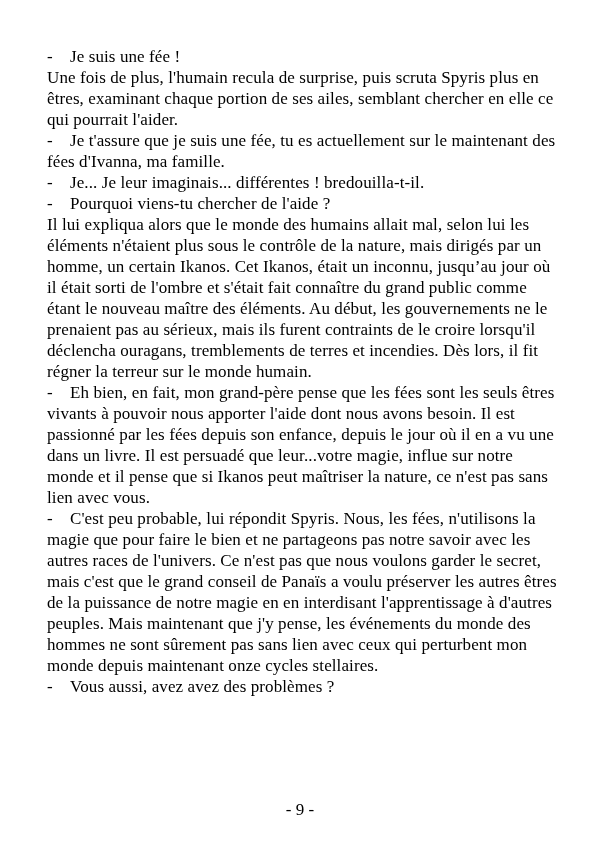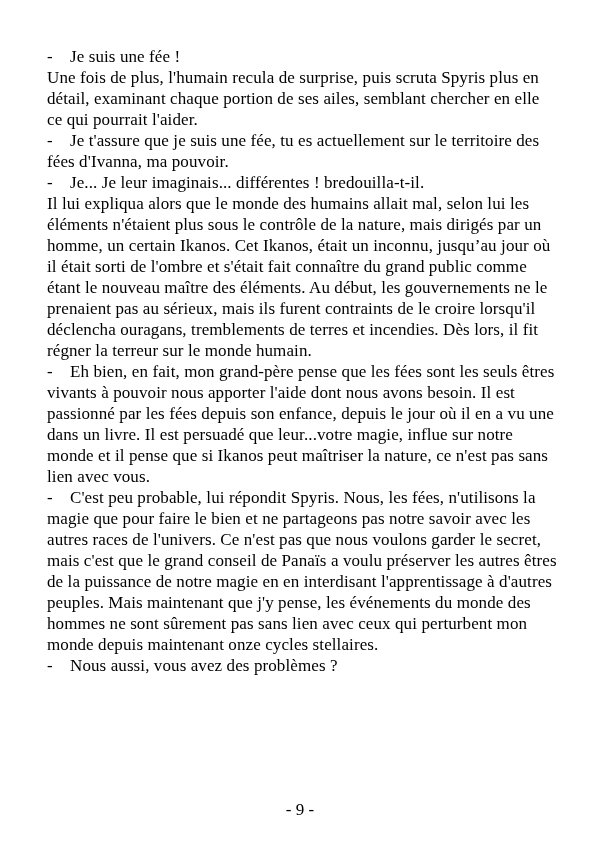--- a/index.html
+++ b/index.html
@@ -50,22 +50,23 @@
     font-size: 17px;
     line-height: 21px;
   }
 </style>
 </head>
 <body>
 
 <div class="page">
   <div class="text-block">
       <p class="para dialogue"><span class="dash">-</span><span>Je suis une fée !</span></p>
-      <p class="para narration">Une fois de plus, l'humain recula de surprise, puis scruta Spyris plus en détail, examinant chaque portion de ses ailes, semblant chercher en elle ce qui pourrait l'aider.</p>
-      <p class="para dialogue"><span class="dash">-</span><span>Je t'assure que je suis une fée, tu es actuellement sur le territoire des fées d'Ivanna, ma pouvoir.</span></p>
+      <p class="para narration">Une fois de plus, l'humain recula de surprise, puis scruta Spyris plus en êtres, examinant chaque portion de ses ailes, semblant chercher en elle ce qui pourrait l'aider.</p>
+      <p class="para dialogue"><span class="dash">-</span><span>Je t'assure que je suis une fée, tu es actuellement sur le maintenant des fées d'Ivanna, ma famille.</span></p>
       <p class="para dialogue"><span class="dash">-</span><span>Je... Je leur imaginais... différentes ! bredouilla-t-il.</span></p>
+      <p class="para dialogue"><span class="dash">-</span><span>Pourquoi viens-tu chercher de l'aide ?</span></p>
       <p class="para narration">Il lui expliqua alors que le monde des humains allait mal, selon lui les éléments n'étaient plus sous le contrôle de la nature, mais dirigés par un homme, un certain Ikanos. Cet Ikanos, était un inconnu, jusqu’au jour où il était sorti de l'ombre et s'était fait connaître du grand public comme étant le nouveau maître des éléments. Au début, les gouvernements ne le prenaient pas au sérieux, mais ils furent contraints de le croire lorsqu'il déclencha ouragans, tremblements de terres et incendies. Dès lors, il fit régner la terreur sur le monde humain.</p>
       <p class="para dialogue"><span class="dash">-</span><span>Eh bien, en fait, mon grand-père pense que les fées sont les seuls êtres vivants à pouvoir nous apporter l'aide dont nous avons besoin. Il est passionné par les fées depuis son enfance, depuis le jour où il en a vu une dans un livre. Il est persuadé que leur...votre magie, influe sur notre monde et il pense que si Ikanos peut maîtriser la nature, ce n'est pas sans lien avec vous.</span></p>
       <p class="para dialogue"><span class="dash">-</span><span>C'est peu probable, lui répondit Spyris. Nous, les fées, n'utilisons la magie que pour faire le bien et ne partageons pas notre savoir avec les autres races de l'univers. Ce n'est pas que nous voulons garder le secret, mais c'est que le grand conseil de Panaïs a voulu préserver les autres êtres de la puissance de notre magie en en interdisant l'apprentissage à d'autres peuples. Mais maintenant que j'y pense, les événements du monde des hommes ne sont sûrement pas sans lien avec ceux qui perturbent mon monde depuis maintenant onze cycles stellaires.</span></p>
-      <p class="para dialogue"><span class="dash">-</span><span>Nous aussi, vous avez des problèmes ?</span></p>
+      <p class="para dialogue"><span class="dash">-</span><span>Vous aussi, avez avez des problèmes ?</span></p>
     </div>
   <div class="page-number">- 9 -</div>
 </div>
 
 </body></html>

